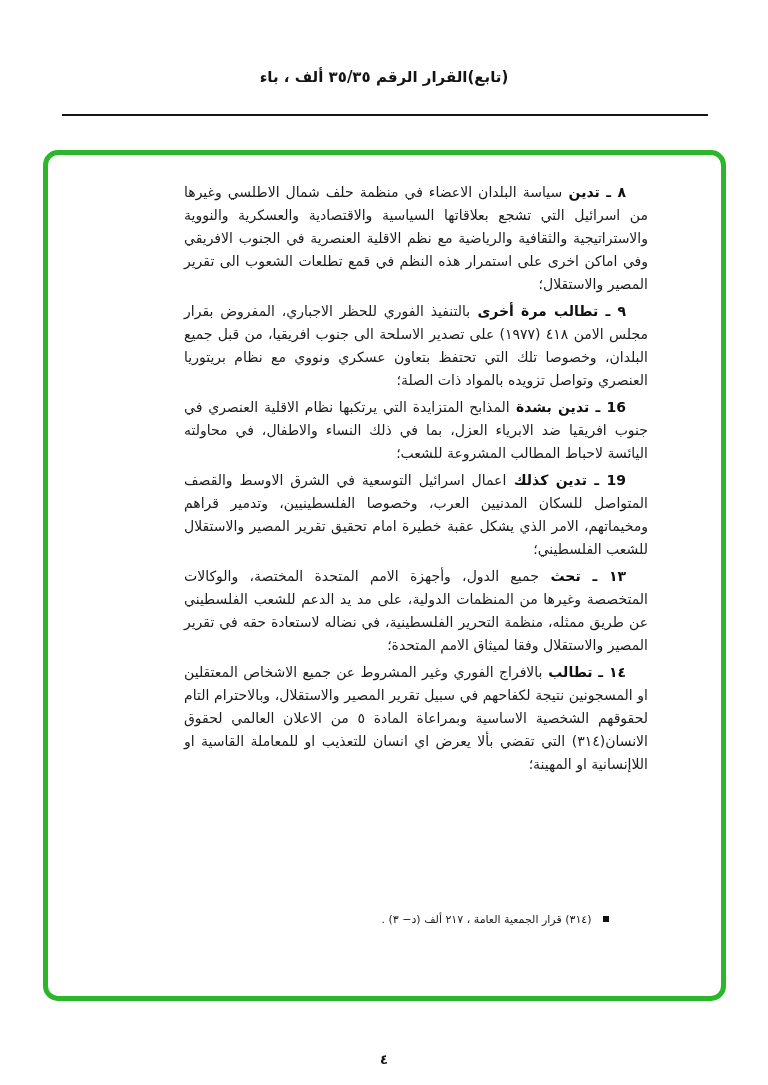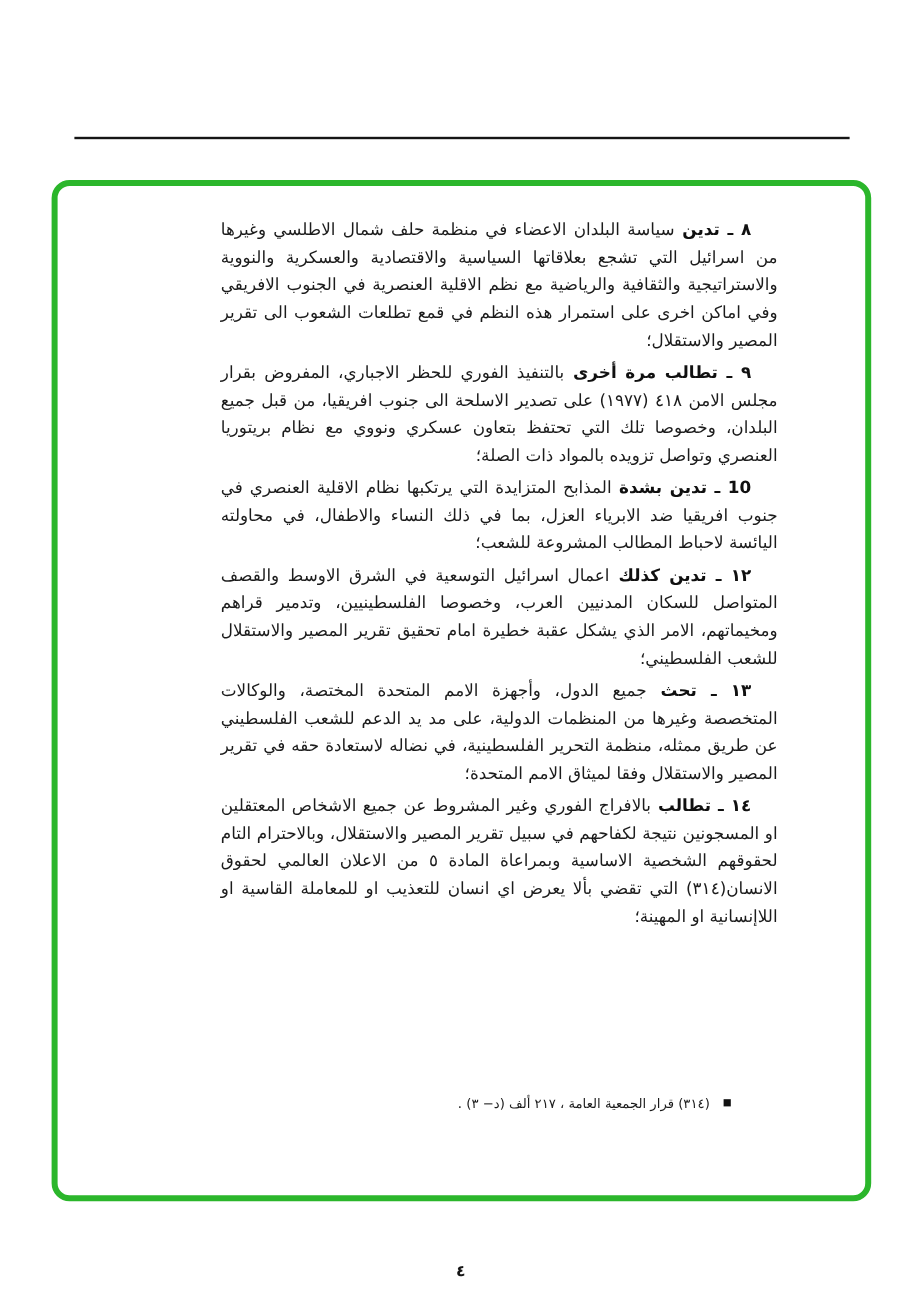--- a/index.html
+++ b/index.html
@@ -99,31 +99,32 @@
     font-size: 13px;
     font-weight: bold;
     color: #141414;
   }
 </style>
 </head>
 <body>
 
 <div class="page">
 
+  <h1 class="doc-title">(تابع)القرار الرقم ٣٥/٣٥ ألف ، باء</h1>
 
 
   <div class="header-rule"></div>
 
   <div class="green-frame">
 
     <div class="text-col" id="paragraphs">
         <p class="para"><b>٨ ـ تدين </b><span>سياسة البلدان الاعضاء في منظمة حلف شمال الاطلسي وغيرها من اسرائيل التي تشجع بعلاقاتها السياسية والاقتصادية والعسكرية والنووية والاستراتيجية والثقافية والرياضية مع نظم الاقلية العنصرية في الجنوب الافريقي وفي اماكن اخرى على استمرار هذه النظم في قمع تطلعات الشعوب الى تقرير المصير والاستقلال؛</span></p>
         <p class="para"><b>٩ ـ تطالب مرة أخرى </b><span>بالتنفيذ الفوري للحظر الاجباري، المفروض بقرار مجلس الامن ٤١٨ (١٩٧٧) على تصدير الاسلحة الى جنوب افريقيا، من قبل جميع البلدان، وخصوصا تلك التي تحتفظ بتعاون عسكري ونووي مع نظام بريتوريا العنصري وتواصل تزويده بالمواد ذات الصلة؛</span></p>
-        <p class="para"><b>10 ـ تدين بشدة </b><span>المذابح المتزايدة التي يرتكبها نظام الاقلية العنصري في جنوب افريقيا ضد الابرياء العزل، بما في ذلك النساء والاطفال، في محاولته اليائسة لاحباط المطالب المشروعة للشعب؛</span></p>
-        <p class="para"><b>١٢ ـ تدين كذلك </b><span>اعمال اسرائيل التوسعية في الشرق الاوسط والقصف المتواصل للسكان المدنيين العرب، وخصوصا الفلسطينيين، وتدمير قراهم ومخيماتهم، الامر الذي يشكل عقبة خطيرة امام تحقيق تقرير المصير والاستقلال للشعب الفلسطيني؛</span></p>
+        <p class="para"><b>16 ـ تدين بشدة </b><span>المذابح المتزايدة التي يرتكبها نظام الاقلية العنصري في جنوب افريقيا ضد الابرياء العزل، بما في ذلك النساء والاطفال، في محاولته اليائسة لاحباط المطالب المشروعة للشعب؛</span></p>
+        <p class="para"><b>19 ـ تدين كذلك </b><span>اعمال اسرائيل التوسعية في الشرق الاوسط والقصف المتواصل للسكان المدنيين العرب، وخصوصا الفلسطينيين، وتدمير قراهم ومخيماتهم، الامر الذي يشكل عقبة خطيرة امام تحقيق تقرير المصير والاستقلال للشعب الفلسطيني؛</span></p>
         <p class="para"><b>١٣ ـ تحث </b><span>جميع الدول، وأجهزة الامم المتحدة المختصة، والوكالات المتخصصة وغيرها من المنظمات الدولية، على مد يد الدعم للشعب الفلسطيني عن طريق ممثله، منظمة التحرير الفلسطينية، في نضاله لاستعادة حقه في تقرير المصير والاستقلال وفقا لميثاق الامم المتحدة؛</span></p>
         <p class="para"><b>١٤ ـ تطالب </b><span>بالافراج الفوري وغير المشروط عن جميع الاشخاص المعتقلين او المسجونين نتيجة لكفاحهم في سبيل تقرير المصير والاستقلال، وبالاحترام التام لحقوقهم الشخصية الاساسية وبمراعاة المادة ٥ من الاعلان العالمي لحقوق الانسان(٣١٤) التي تقضي بألا يعرض اي انسان للتعذيب او للمعاملة القاسية او اللاإنسانية او المهينة؛</span></p>
       </div>
 
     <div class="footnote-row">
       <span class="footnote-marker"></span>
       <span class="footnote-text">(٣١٤) قرار الجمعية العامة ، ٢١٧ ألف (د− ٣) .</span>
     </div>
 
   </div>

